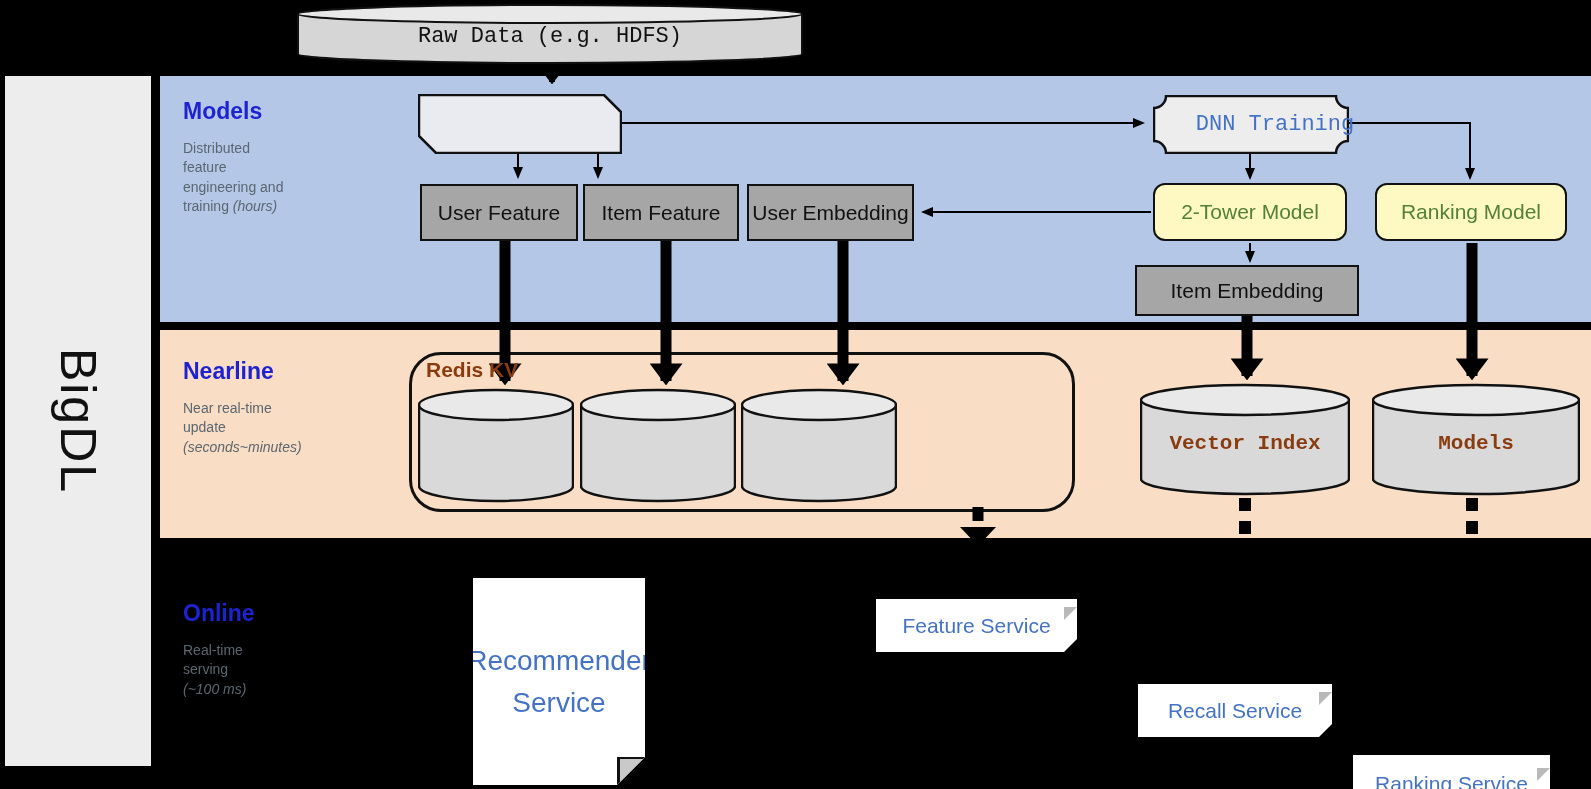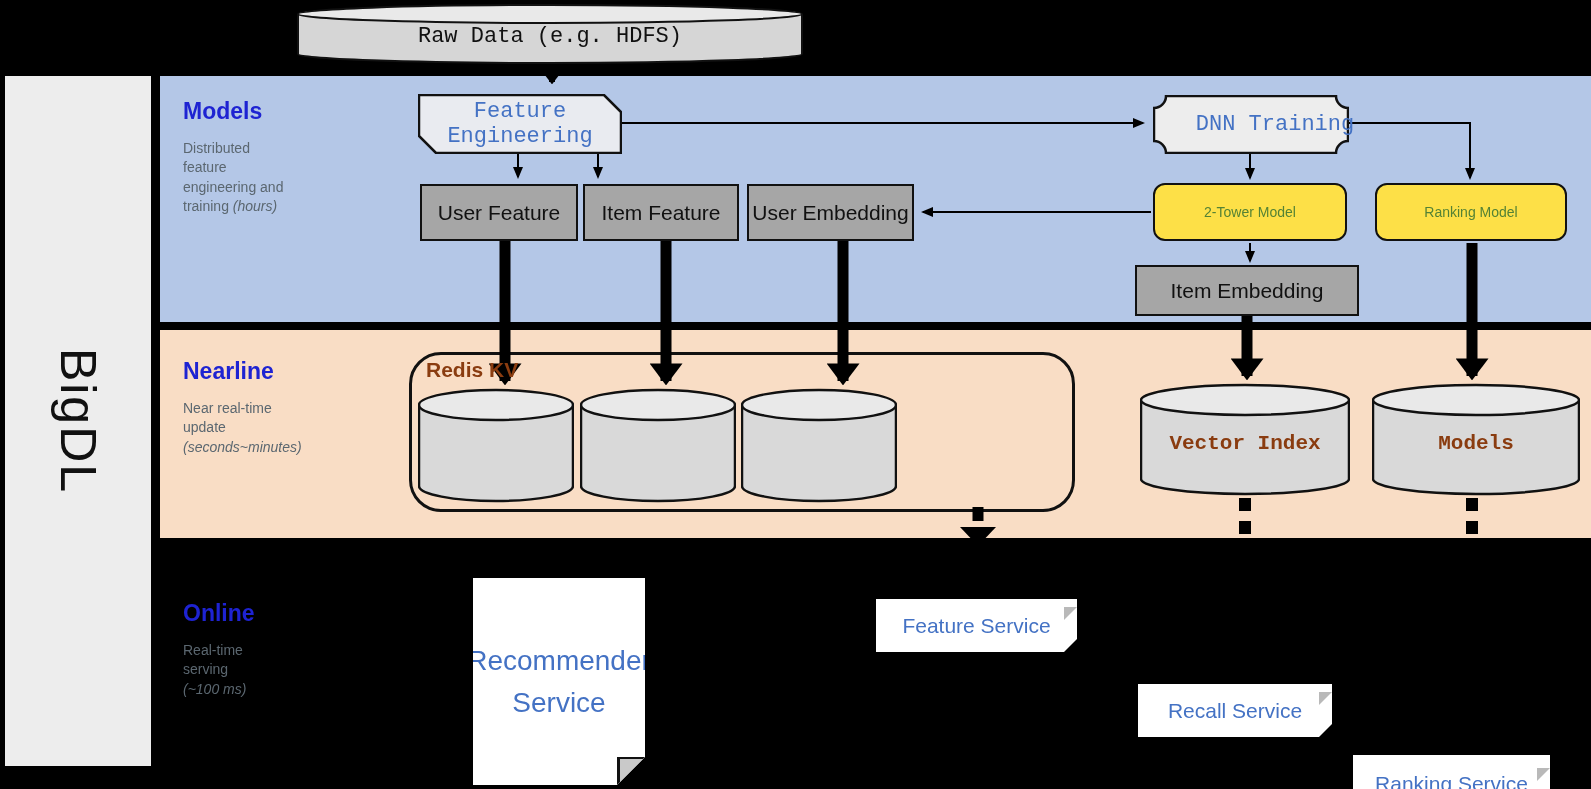--- a/index.html
+++ b/index.html
@@ -30,23 +30,23 @@
   .abs{position:absolute;}
   .lbl{position:absolute;display:flex;align-items:center;justify-content:center;
        text-align:center;font-size:21px;font-family:Liberation Mono, monospace;}
   .blue-t{color:#4472c4;}
   .green-t{color:#548235;}
   .brown-t{color:#8a3c10;font-weight:bold;}
   .black-t{color:#111;}
   .graybox{position:absolute;background:#a6a6a6;border:2px solid #111;
            display:flex;align-items:center;justify-content:center;
            font-size:21px;color:#111;box-sizing:border-box;}
-  .roundbox{position:absolute;background:#fde047;border:2.5px solid #111;border-radius:12px;
+  .roundbox{position:absolute;background:#fef9c3;border:2.5px solid #111;border-radius:12px;
             display:flex;align-items:center;justify-content:center;
-            font-size:14px;box-sizing:border-box;}
+            font-size:21px;box-sizing:border-box;}
   .redis-frame{position:absolute;left:409px;top:352px;width:666px;height:160px;
                border:3px solid #111;border-radius:32px;box-sizing:border-box;background:transparent;}
   .redis-lbl{position:absolute;left:426px;top:358px;font-size:21px;}
 
   
   .service{position:absolute;background:#fff;
            display:flex;align-items:center;justify-content:center;text-align:center;
            font-size:21px;
            clip-path:polygon(0 0,100% 0,100% calc(100% - 13px),calc(100% - 13px) 100%,0 100%);margin-top:32px;}
   .fold{position:absolute;width:13px;height:13px;background:#b9b9b9;
@@ -143,21 +143,20 @@
 
   <svg class="abs node" style="left:297px;top:3px;" width="506" height="62">
     <path d="M1,11 V51 A252,9 0 0 0 505,51 V11" fill="#d6d6d6" stroke="#111" stroke-width="2"></path>
     <ellipse cx="253" cy="11" rx="252" ry="9" fill="#e9e9e9" stroke="#111" stroke-width="2"></ellipse>
   </svg>
   <div class="lbl node black-t" style="left:297px;top:14px;width:506px;height:44px;font-size:22px;">Raw Data (e.g. HDFS)</div>
 
   <svg class="abs node" style="left:418px;top:94px;" width="204" height="60">
     <path d="M1,1 H186 L203,18 V59 H18 L1,42 Z" fill="#e9ebf0" stroke="#111" stroke-width="2.5"></path>
   </svg>
-  <div class="lbl node blue-t" style="left:418px;top:94px;width:204px;height:60px;font-size:22px;">Feature Engineering</div>
 
   <svg class="abs node" style="left:1153px;top:95px;" width="196" height="59">
     <path d="M1,13 A12,12 0 0 0 13,1 H183 A12,12 0 0 0 195,13 V46 A12,12 0 0 0 183,58 H13 A12,12 0 0 0 1,46 Z" fill="#ededed" stroke="#111" stroke-width="2.5"></path>
   </svg>
   <div class="lbl node blue-t" style="left:1153px;top:95px;width:196px;height:59px;font-size:22px;margin-left:24px;">DNN Training</div>
 
   <div class="graybox node" style="left:420px;top:184px;width:158px;height:57px;text-align:center;">User Feature</div>
   <div class="graybox node" style="left:583px;top:184px;width:156px;height:57px;">Item Feature</div>
   <div class="graybox node" style="left:747px;top:184px;width:167px;height:57px;">User Embedding</div>
 

